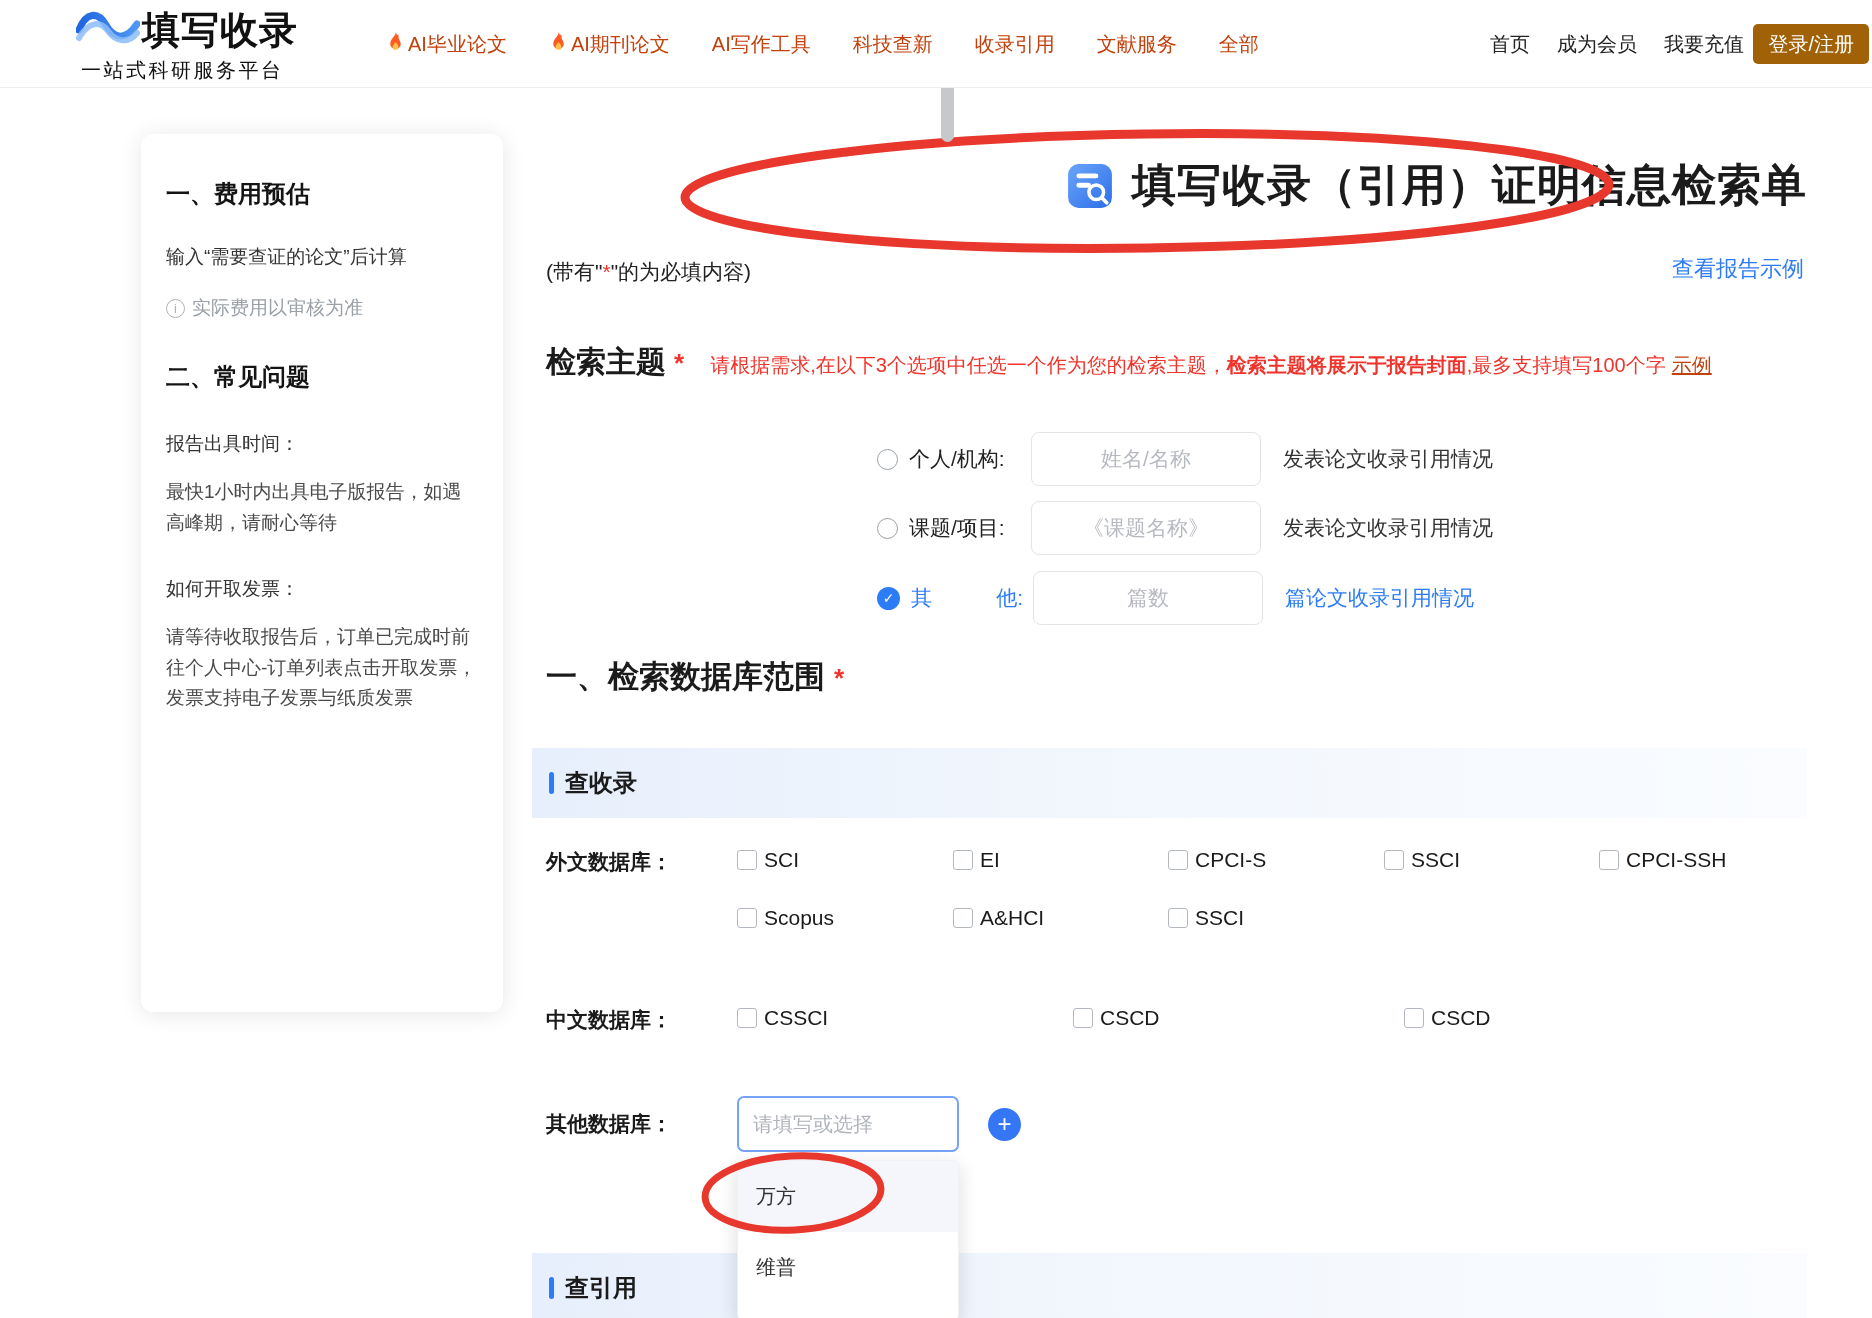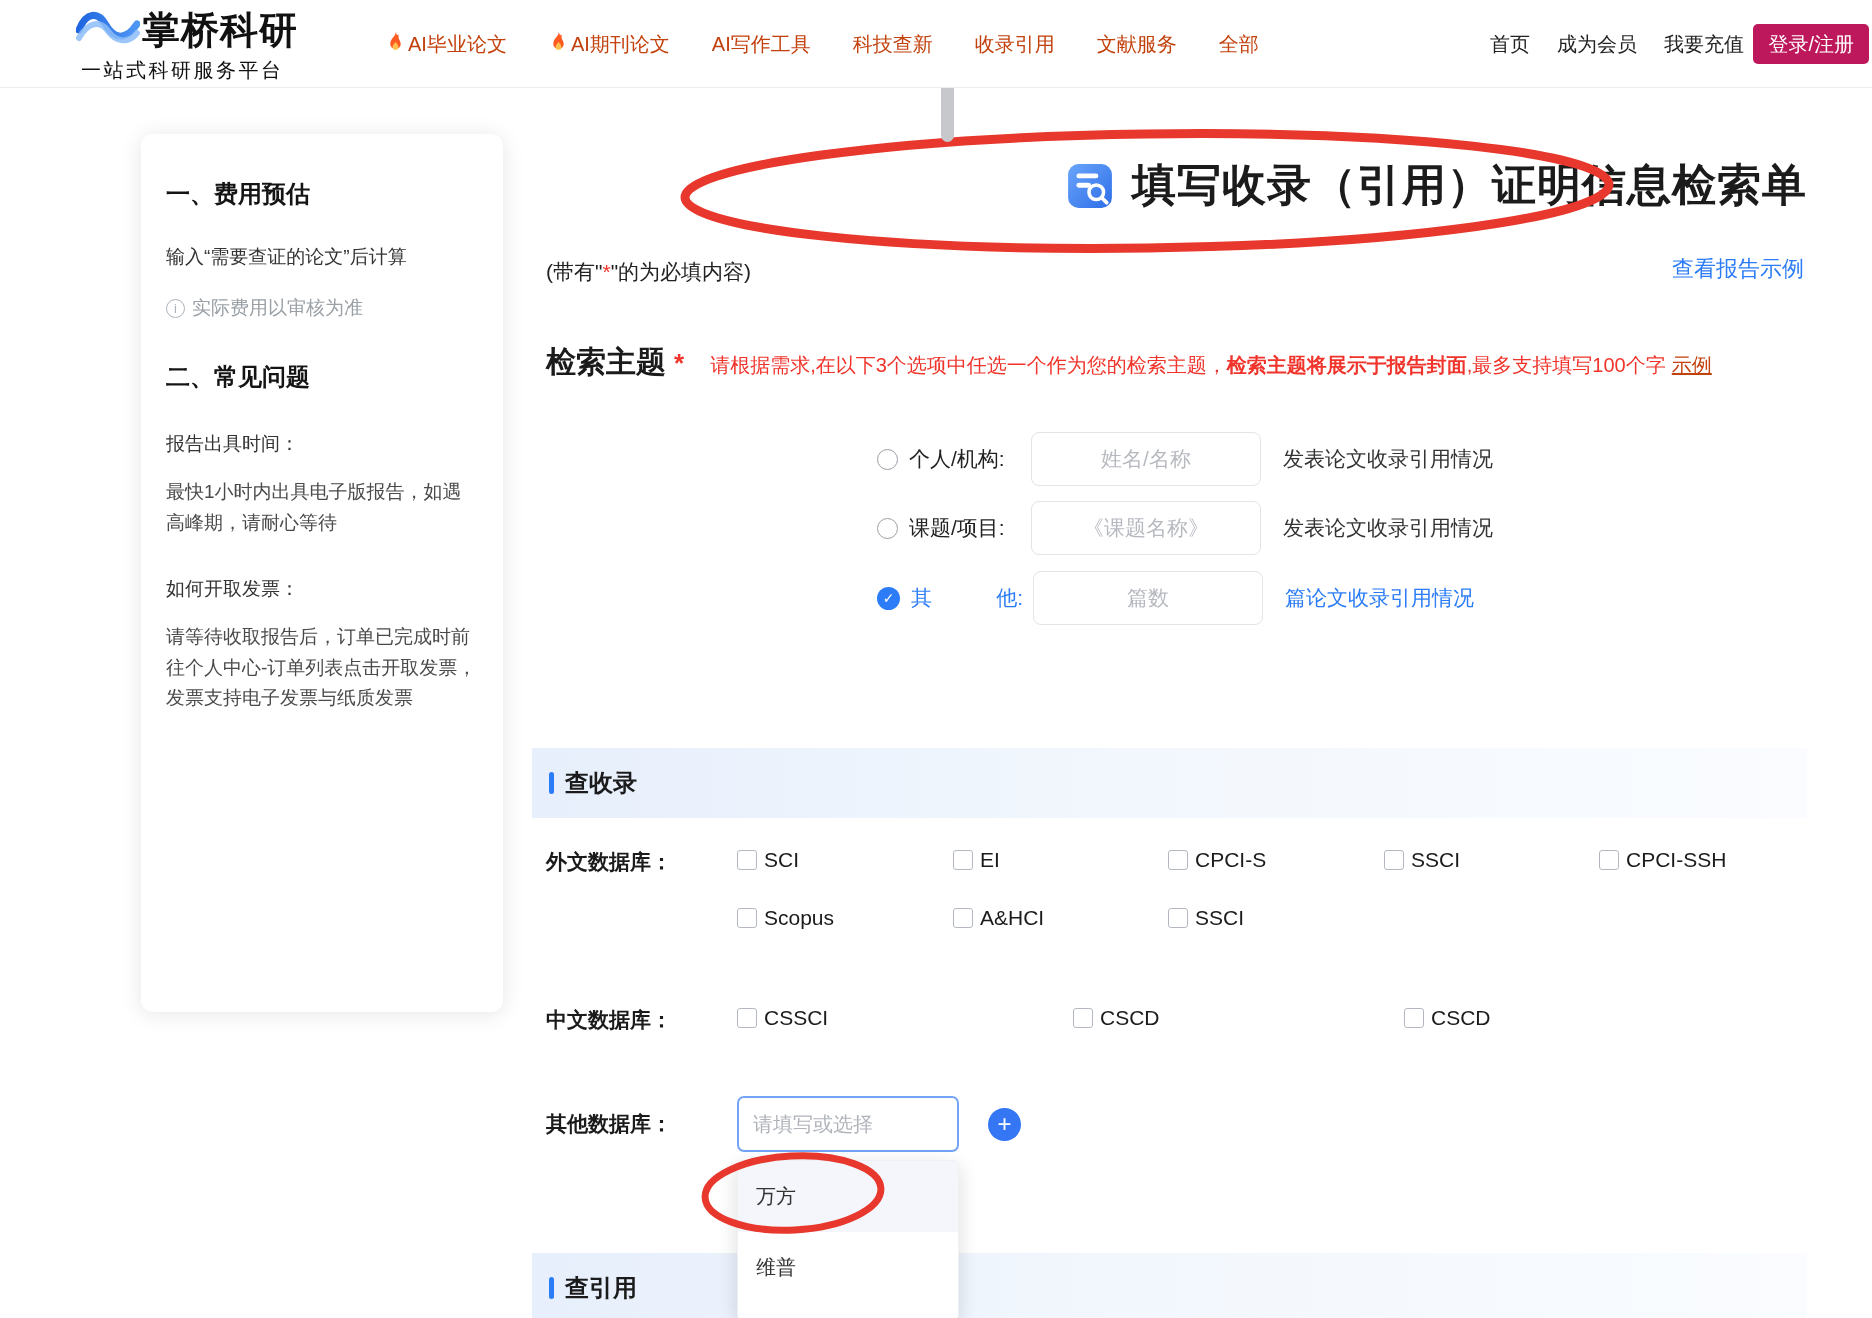--- a/index.html
+++ b/index.html
@@ -10,21 +10,21 @@
   
   .header { position:absolute; left:0; top:0; width:1872px; height:88px; background:#fff; border-bottom:1px solid #ececec; z-index:40; }
   .logo { position:absolute; left:76px; top:5px; cursor:pointer; }
   .logo-top { display:flex; align-items:center; gap:2px; }
   .logo-title { font-size:38px; font-weight:800; color:#111; letter-spacing:1px; }
   .logo-sub { font-size:20px; font-weight:400; color:#111; letter-spacing:2.5px; margin-top:1px; margin-left:5px; }
   .main-nav { position:absolute; left:386px; top:0; height:88px; display:flex; align-items:center; gap:42px; }
   .nav-item { display:flex; align-items:center; gap:3px; font-size:20px; color:#c2410c; cursor:pointer; text-decoration:none; white-space:nowrap; }
   .user-nav { position:absolute; right:128px; top:0; height:88px; display:flex; align-items:center; gap:27px; }
   .user-nav a { font-size:20px; color:#222; text-decoration:none; cursor:pointer; white-space:nowrap; }
-  .login-btn { position:absolute; right:3px; top:24px; height:40px; padding:0 15px; background:#be185d; color:#fff; font-size:20px; border:none; border-radius:5px; cursor:pointer; font-family:inherit; }
+  .login-btn { position:absolute; right:3px; top:24px; height:40px; padding:0 15px; background:#a16207; color:#fff; font-size:20px; border:none; border-radius:5px; cursor:pointer; font-family:inherit; }
 
   
   .sidebar { position:absolute; left:141px; top:134px; width:362px; height:878px; background:#fff; border-radius:12px; box-shadow:0 2px 22px rgba(0,0,0,.10); padding:44px 25px 0 25px; z-index:10; }
   .sb-h { font-size:24px; font-weight:800; color:#141414; }
   .sb-h + .sb-h, .sb-gap { margin-top:40px; }
   .sb-line { font-size:19px; color:#333; margin-top:32px; line-height:1.55; }
   .sb-note { display:flex; align-items:center; gap:7px; font-size:19px; color:#9aa0a6; margin-top:24px; }
   .info-icon { display:inline-flex; align-items:center; justify-content:center; width:19px; height:19px; border:1.5px solid #adb3ba; border-radius:50%; color:#adb3ba; font-size:13px; flex:none; }
   .info-icon::after { content:"i"; }
   .sb-q { font-size:19px; color:#333; margin-top:38px; }
@@ -97,21 +97,21 @@
             <defs>
               <linearGradient id="lg1" x1="0" y1="0" x2="1" y2="0">
                 <stop offset="0" stop-color="#1f66e0"></stop>
                   <stop offset="1" stop-color="#4f97f4"></stop>
               </linearGradient>
             </defs>
             <path d="M3 24 C10 6 22 5 30 19 C38 33 50 35 61 18" stroke="url(#lg1)" stroke-width="7" fill="none" stroke-linecap="round"></path>
             <path d="M3 32 C12 16 24 14 32 25 C40 36 52 38 61 27" stroke="#8cbcf8" stroke-width="6" fill="none" stroke-linecap="round" opacity="0.85"></path>
           </svg>
         </span>
-        <span class="logo-title">掌桥科研</span>
+        <span class="logo-title">填写收录</span>
       </div>
       <div class="logo-sub">一站式科研服务平台</div>
     </div>
 
     <nav class="main-nav">
       <a class="nav-item">
         <span><svg width="19" height="23" viewBox="0 0 20 24">
               <path d="M10 1 C11.5 6 4.5 8.5 4.5 14.5 a5.5 5.5 0 0 0 11 0 C15.5 10.5 12 9.5 13.5 4.5 C11.5 6.5 10.8 4 10 1z" fill="#ff5a22"></path>
               <path d="M10 12.5 c2 2.2 3 3.3 3 5.2 a3 3 0 0 1 -6 0 c0-1.9 1.4-3 3-5.2z" fill="#ffc14d"></path>
             </svg></span>
@@ -210,20 +210,21 @@
   <div class="opt-row" style="top:571px">
     <span class="radio-checked"></span>
     <span class="opt-label split blue">
         <span>其</span>
         <span>他:</span>
       </span>
     <input class="opt-input" placeholder="篇数" style="">
     <span class="opt-suffix blue">篇论文收录引用情况</span>
   </div>
 
+  <div class="section-heading"><span>一、检索数据库范围</span><span class="star">*</span></div>
 
   <div class="band band-shoulu">
     <span class="band-bar"></span>
     <span class="band-title">查收录</span>
   </div>
 
   <div class="db-label" style="top:848px">外文数据库：</div>
   <div class="cb-item" style="left:737px;top:848px">
       <span class="checkbox"></span>
       <span class="cb-label">SCI</span>

